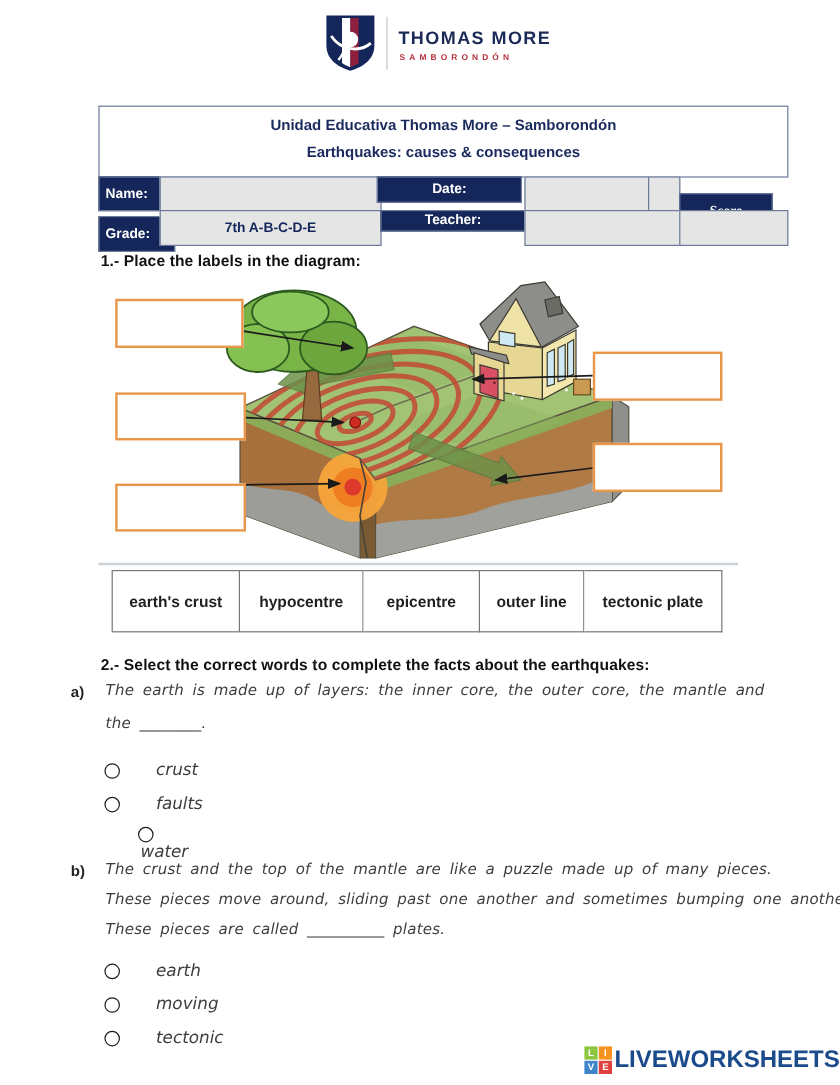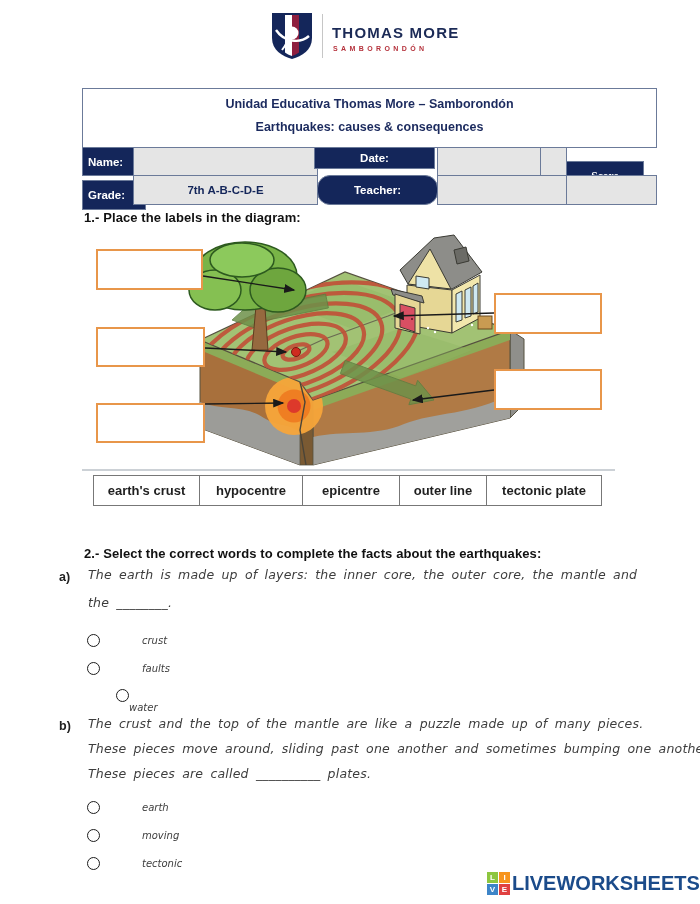--- a/index.html
+++ b/index.html
@@ -25,33 +25,33 @@
   .padl{padding-left:5px;}
   .score-cell{font-family:"Liberation Serif",serif;font-weight:normal;font-size:13.5px;}
   .grade-val{color:#14265a;font-weight:bold;font-size:11.5px;justify-content:center;}
   
   .sec-heading{position:absolute;font-size:13px;font-weight:bold;color:#111;letter-spacing:0.1px;}
   
   .diagram-svg{position:absolute;left:82px;top:232px;}
   .drop-box{position:absolute;box-sizing:border-box;background:#fff;border:2px solid #e8964a;}
   .divider{position:absolute;left:82px;top:469px;width:533px;height:2px;background:#ccd1d6;}
   
-  .bank{position:absolute;left:93px;top:475px;height:31px;display:flex;}
+  .bank{position:absolute;left:93px;top:475px;height:52px;display:flex;}
   .bank-cell{box-sizing:border-box;border:1px solid #777;border-left:none;background:#fff;
              display:flex;align-items:center;justify-content:center;
              font-weight:bold;font-size:13px;color:#1f1f1f;}
   .bank-cell:first-child{border-left:1px solid #777;}
   
   .hand{font-family:"DejaVu Sans",sans-serif;font-style:italic;color:#3d3d3d;
         font-size:12.5px;word-spacing:3px;letter-spacing:0.2px;white-space:nowrap;}
   .item-letter{position:absolute;font-size:12.5px;font-weight:bold;color:#222;}
   .opt-row{position:absolute;display:flex;align-items:center;}
   .radio{width:11px;height:11px;border:1.6px solid #1d1d1d;border-radius:50%;background:#fff;}
-  .opt-label{margin-left:42px;font-family:"DejaVu Sans",sans-serif;font-style:italic;
-             font-size:10px;color:#3d3d3d;}
+  .opt-label{margin-left:30px;font-family:"DejaVu Sans",sans-serif;font-style:italic;
+             font-size:14px;color:#3d3d3d;}
   
   .brand{position:absolute;left:487px;top:872px;display:flex;align-items:center;}
   .brand-grid{width:23px;height:23px;display:grid;grid-template-columns:11px 11px;
               grid-template-rows:11px 11px;gap:1px;}
   .sq{display:flex;align-items:center;justify-content:center;color:#fff;
       font-size:8px;font-weight:bold;line-height:1;}
   .sq0{background:#8dc63f;} .sq1{background:#f7941d;} .sq2{background:#3d85c8;} .sq3{background:#e04040;}
   .brand-text{margin-left:2px;font-size:20px;font-weight:bold;color:#1b4b8a;letter-spacing:0px;}
 </style>
 </head>
@@ -79,21 +79,21 @@
     <div class="l2">Earthquakes: causes &amp; consequences</div>
   </div>
   <div class="hcell navy vmid padl" style="left:82px;top:147px;width:52px;height:29px;">Name:</div>
   <div class="hcell" style="left:133px;top:147px;width:185px;height:29px;"></div>
   <div class="hcell navy vmid centered" style="left:314px;top:147px;width:121px;height:22px;text-align:right;">Date:</div>
   <div class="hcell" style="left:437px;top:147px;width:104px;height:29px;"></div>
   <div class="hcell" style="left:540px;top:147px;width:27px;height:29px;"></div>
   <div class="hcell navy vmid centered score-cell" style="left:566px;top:141px;width:78px;height:29px;margin-top:20px;">Score</div>
   <div class="hcell navy vmid padl" style="left:82px;top:180px;width:64px;height:30px;">Grade:</div>
   <div class="hcell vmid grade-val" style="left:133px;top:175px;width:185px;height:30px;">7th A-B-C-D-E</div>
-  <div class="hcell navy vmid centered" style="left:317px;top:175px;width:121px;height:30px;border-radius:13px;">Teacher:</div>
+  <div class="hcell navy vmid centered" style="left:317px;top:175px;width:121px;height:18px;">Teacher:</div>
   <div class="hcell" style="left:437px;top:175px;width:130px;height:30px;"></div>
   <div class="hcell" style="left:566px;top:175px;width:91px;height:30px;"></div>
 
   <div class="sec-heading" style="left:84px;top:210px;">1.- Place the labels in the diagram:</div>
 
   <svg class="diagram-svg" width="540" height="237" viewBox="0 0 540 237">
     <defs>
       <clipPath id="topClip">
           <path d="M118,108 L263,40 L428,98 L231,168 L218,150 Z"></path>
         </clipPath>

